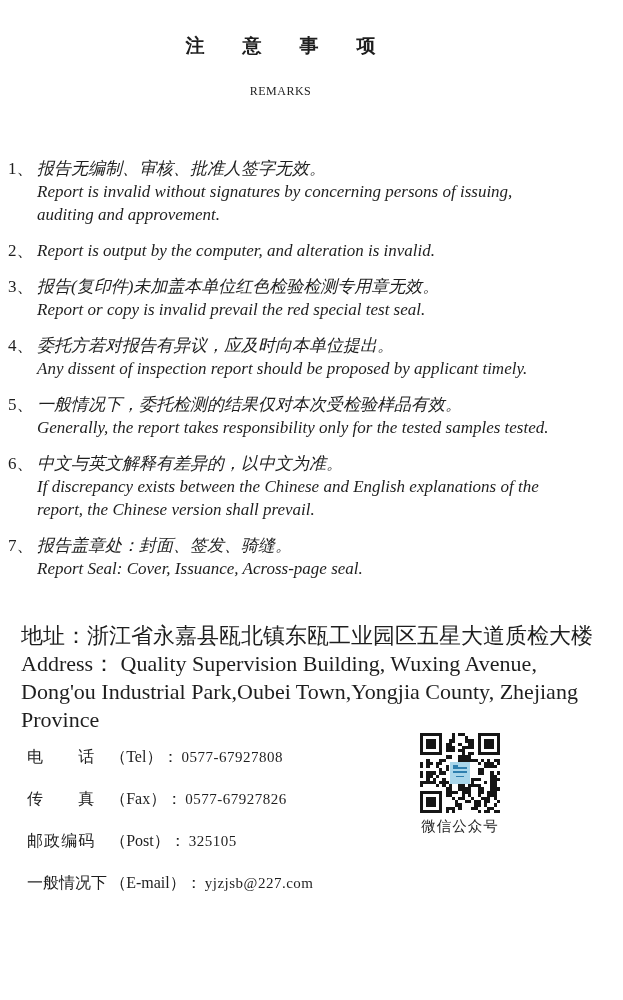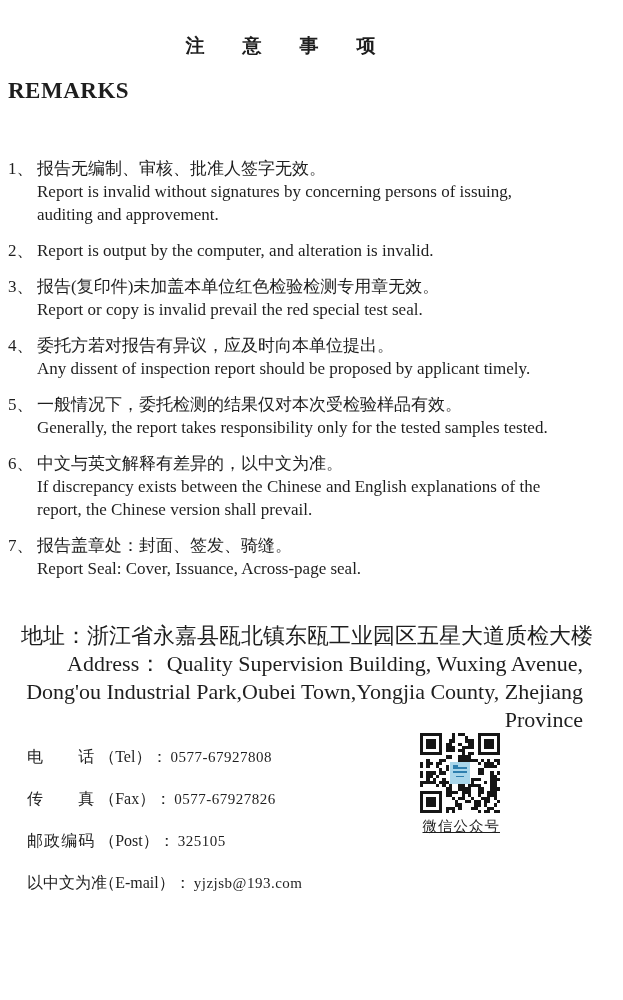--- a/index.html
+++ b/index.html
@@ -19,84 +19,84 @@
   .title-zh{
     margin:0;
     font-size:19px;
     font-weight:bold;
     text-align:center;
     line-height:25px;
     white-space:pre;
   }
   .title-en{
     margin:22px 0 0 0;
-    font-size:23px;
-    font-weight:bold;
+    font-size:12px;
+    font-weight:normal;
+    text-align:center;
     letter-spacing:.5px;
     line-height:22px;
   }
   
   .items{
     list-style:none;
     margin:55px 0 0 0;
     padding:0;
   }
   .item{
     display:flex;
     margin:0 0 13px 0;
     font-size:17px;
     line-height:23px;
   }
   .item .num{
     flex:0 0 29px;
     width:29px;
   }
   .item .body{flex:1;}
-  .item p{margin:0;}
+  .item p{margin:0;font-style:italic;}
   .item .en{max-width:530px;}
   
   .address{
     margin:42px 0 0 13px;
     font-size:22px;
     line-height:28px;
   }
   .address p{margin:0;}
-  .addr-en{max-width:562px;text-align:right;}
+  .addr-en{max-width:562px;}
   
   .contact{
     margin:14px 0 0 19px;
     font-size:16px;
   }
   .crow{
     margin-bottom:24px;
     line-height:18px;
     white-space:nowrap;
   }
   .zh-label{
     display:inline-block;
     width:4.2em;
     text-align:justify;
     text-align-last:justify;
     vertical-align:bottom;
   }
-  .en-label{margin-left:5px;}
+  .en-label{margin-left:16px;}
   .cval{
     font-family:Liberation Serif, serif;
     font-size:15px;
     margin-left:3px;
     letter-spacing:.5px;
   }
   
   .qr{
     position:absolute;
     left:420px;top:733px;
     width:80px;
     margin:0;
-    text-align:right;
-    text-decoration:underline;
+    text-align:center;
   }
   .qr svg{
     display:block;
     width:80px;height:80px;
     shape-rendering:crispEdges;
   }
   .qr figcaption{
     margin-top:4px;
     font-size:14.5px;
     letter-spacing:1px;
@@ -173,21 +173,21 @@
     <div class="crow">
       <span class="zh-label">电 话</span><span class="en-label">（Tel）：</span><span class="cval">0577-67927808</span>
     </div>
     <div class="crow">
       <span class="zh-label">传 真</span><span class="en-label">（Fax）：</span><span class="cval">0577-67927826</span>
     </div>
     <div class="crow">
       <span class="zh-label">邮政编码</span><span class="en-label">（Post）：</span><span class="cval">325105</span>
     </div>
     <div class="crow">
-      <span class="zh-label">以中文为准</span><span class="en-label">（E-mail）：</span><span class="cval">yjzjsb@193.com</span>
+      <span class="zh-label">一般情况下</span><span class="en-label">（E-mail）：</span><span class="cval">yjzjsb@227.com</span>
     </div>
   </section>
 
   <figure class="qr">
     <svg viewBox="0 0 25 25" xmlns="http://www.w3.org/2000/svg">
       <rect x="0" y="0" width="25" height="25" fill="#ffffff"></rect>
 
       <path id="qr-mods" fill="#161616" d="M10 0h1v1h-1zM12 0h1v1h-1zM13 0h1v1h-1zM10 1h1v1h-1zM14 1h1v1h-1zM9 2h1v1h-1zM10 2h1v1h-1zM14 2h1v1h-1zM15 2h1v1h-1zM16 2h1v1h-1zM8 3h1v1h-1zM9 3h1v1h-1zM12 3h1v1h-1zM15 3h1v1h-1zM16 3h1v1h-1zM8 4h1v1h-1zM9 4h1v1h-1zM10 4h1v1h-1zM13 4h1v1h-1zM14 4h1v1h-1zM15 4h1v1h-1zM16 4h1v1h-1zM8 5h1v1h-1zM9 5h1v1h-1zM10 5h1v1h-1zM12 5h1v1h-1zM13 5h1v1h-1zM13 6h1v1h-1zM15 6h1v1h-1zM16 6h1v1h-1zM8 7h1v1h-1zM9 7h1v1h-1zM12 7h1v1h-1zM13 7h1v1h-1zM14 7h1v1h-1zM15 7h1v1h-1zM2 8h1v1h-1zM6 8h1v1h-1zM7 8h1v1h-1zM12 8h1v1h-1zM13 8h1v1h-1zM14 8h1v1h-1zM15 8h1v1h-1zM16 8h1v1h-1zM17 8h1v1h-1zM19 8h1v1h-1zM21 8h1v1h-1zM23 8h1v1h-1zM24 8h1v1h-1zM0 9h1v1h-1zM2 9h1v1h-1zM3 9h1v1h-1zM5 9h1v1h-1zM6 9h1v1h-1zM18 9h1v1h-1zM20 9h1v1h-1zM21 9h1v1h-1zM22 9h1v1h-1zM24 9h1v1h-1zM0 10h1v1h-1zM2 10h1v1h-1zM5 10h1v1h-1zM8 10h1v1h-1zM20 10h1v1h-1zM21 10h1v1h-1zM22 10h1v1h-1zM23 10h1v1h-1zM6 11h1v1h-1zM8 11h1v1h-1zM18 11h1v1h-1zM19 11h1v1h-1zM0 12h1v1h-1zM2 12h1v1h-1zM3 12h1v1h-1zM4 12h1v1h-1zM6 12h1v1h-1zM7 12h1v1h-1zM18 12h1v1h-1zM19 12h1v1h-1zM22 12h1v1h-1zM24 12h1v1h-1zM0 13h1v1h-1zM2 13h1v1h-1zM3 13h1v1h-1zM5 13h1v1h-1zM22 13h1v1h-1zM23 13h1v1h-1zM2 14h1v1h-1zM4 14h1v1h-1zM7 14h1v1h-1zM16 14h1v1h-1zM17 14h1v1h-1zM18 14h1v1h-1zM22 14h1v1h-1zM23 14h1v1h-1zM24 14h1v1h-1zM0 15h1v1h-1zM1 15h1v1h-1zM2 15h1v1h-1zM3 15h1v1h-1zM4 15h1v1h-1zM6 15h1v1h-1zM7 15h1v1h-1zM8 15h1v1h-1zM16 15h1v1h-1zM20 15h1v1h-1zM22 15h1v1h-1zM23 15h1v1h-1zM0 16h1v1h-1zM5 16h1v1h-1zM7 16h1v1h-1zM9 16h1v1h-1zM12 16h1v1h-1zM13 16h1v1h-1zM15 16h1v1h-1zM16 16h1v1h-1zM17 16h1v1h-1zM18 16h1v1h-1zM22 16h1v1h-1zM23 16h1v1h-1zM8 17h1v1h-1zM9 17h1v1h-1zM12 17h1v1h-1zM13 17h1v1h-1zM14 17h1v1h-1zM15 17h1v1h-1zM18 17h1v1h-1zM19 17h1v1h-1zM22 17h1v1h-1zM23 17h1v1h-1zM24 17h1v1h-1zM8 18h1v1h-1zM9 18h1v1h-1zM10 18h1v1h-1zM11 18h1v1h-1zM13 18h1v1h-1zM14 18h1v1h-1zM15 18h1v1h-1zM18 18h1v1h-1zM19 18h1v1h-1zM21 18h1v1h-1zM22 18h1v1h-1zM23 18h1v1h-1zM8 19h1v1h-1zM9 19h1v1h-1zM13 19h1v1h-1zM15 19h1v1h-1zM18 19h1v1h-1zM21 19h1v1h-1zM22 19h1v1h-1zM23 19h1v1h-1zM10 20h1v1h-1zM12 20h1v1h-1zM13 20h1v1h-1zM16 20h1v1h-1zM19 20h1v1h-1zM20 20h1v1h-1zM21 20h1v1h-1zM23 20h1v1h-1zM11 21h1v1h-1zM14 21h1v1h-1zM15 21h1v1h-1zM17 21h1v1h-1zM18 21h1v1h-1zM20 21h1v1h-1zM21 21h1v1h-1zM24 21h1v1h-1zM11 22h1v1h-1zM12 22h1v1h-1zM17 22h1v1h-1zM18 22h1v1h-1zM20 22h1v1h-1zM23 22h1v1h-1zM8 23h1v1h-1zM9 23h1v1h-1zM10 23h1v1h-1zM12 23h1v1h-1zM16 23h1v1h-1zM17 23h1v1h-1zM21 23h1v1h-1zM22 23h1v1h-1zM8 24h1v1h-1zM10 24h1v1h-1zM18 24h1v1h-1zM20 24h1v1h-1zM21 24h1v1h-1zM23 24h1v1h-1zM24 24h1v1h-1z"></path>
 
       <g fill="#161616">

